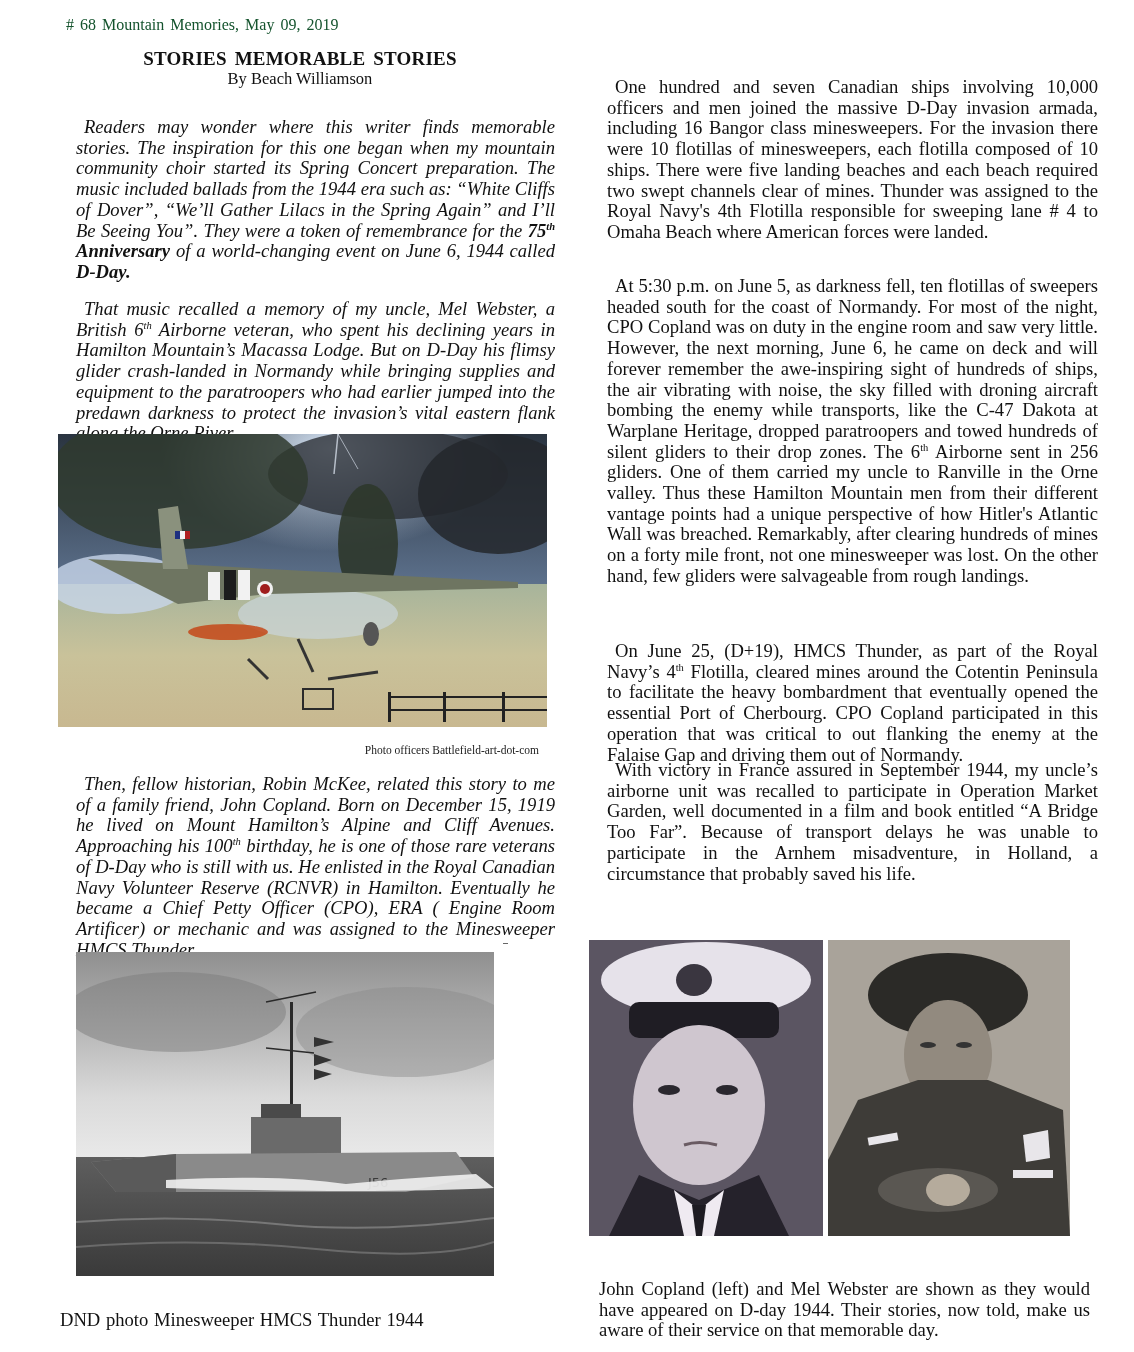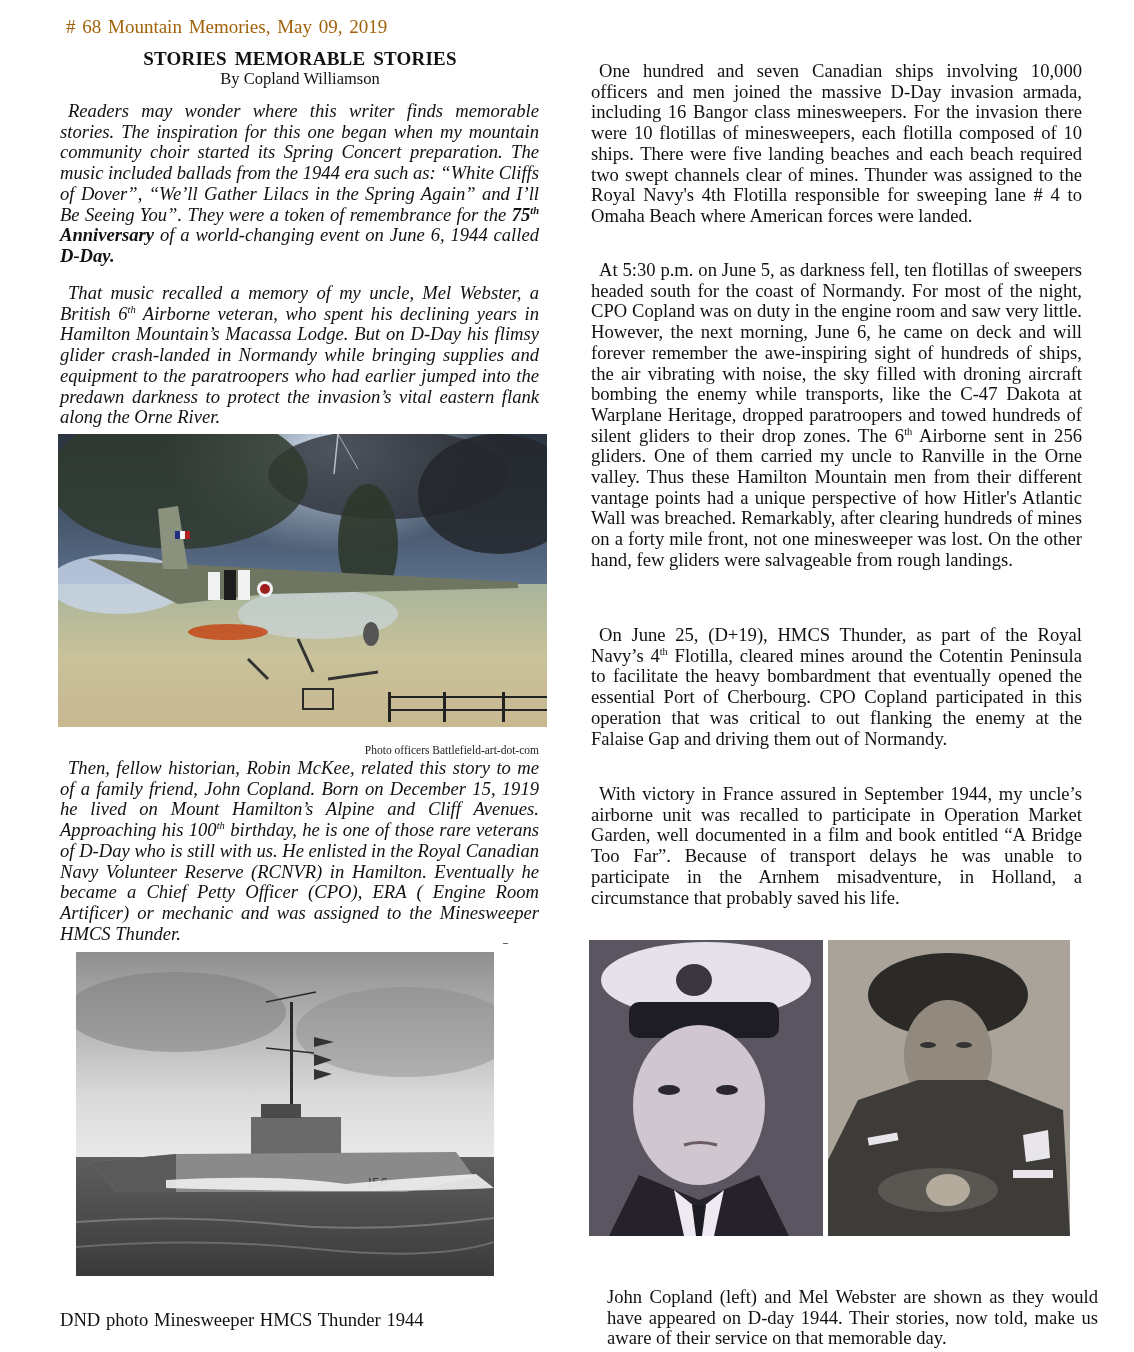--- a/index.html
+++ b/index.html
@@ -1,67 +1,67 @@
 <!DOCTYPE html>
 <html><head>
   <meta charset="utf-8">
   <style>
     html, body { margin: 0; padding: 0; background: #ffffff; }
     body {
       width: 1134px; height: 1352px; position: relative; overflow: hidden;
       font-family: "Liberation Serif", "DejaVu Serif", serif; color: #111;
     }
     .header-line {
-      position: absolute; left: 66px; top: 16px; font-size: 19px; color: #a16207;
+      position: absolute; left: 66px; top: 16px; font-size: 16px; color: #14532d;
       word-spacing: 2px;
     }
     .title {
       position: absolute; left: 60px; width: 480px; top: 48px; text-align: center;
       font-weight: bold; font-size: 19px; letter-spacing: 0.2px; word-spacing: 3px;
     }
     .byline {
       position: absolute; left: 60px; width: 480px; top: 69px; text-align: center;
       font-size: 16.5px;
     }
     .para {
       position: absolute; font-size: 18.6px; line-height: 20.7px;
-      text-align: justify; text-indent: 8px; margin: 0;
+      text-align: justify; text-indent: 8px; margin: 16px;
     }
     .left-col { left: 60px; width: 479px; font-style: italic; }
     .right-col { left: 591px; width: 491px; }
     sup { font-size: 10.5px; line-height: 0; vertical-align: super; }
     b { font-weight: bold; }
 
     .photo {
       position: absolute; overflow: hidden;
     }
     .photo svg { display: block; width: 100%; height: 100%; }
     .credit {
       position: absolute; left: 300px; width: 239px; top: 744px; text-align: right;
       font-size: 11.5px; color: #222;
     }
     .ship-caption {
       position: absolute; left: 60px; width: 444px; top: 1309px; text-align: left;
       font-size: 18.6px; word-spacing: 1px;
     }
     .portrait-caption {
       position: absolute; left: 591px; width: 491px; top: 1271px;
-      font-size: 18.6px; line-height: 20.7px; text-align: justify; margin: 16px;
+      font-size: 18.6px; line-height: 20.7px; text-align: justify; margin: 8px;
     }
     .tick { position:absolute; left:503px; top:943px; width:5px; height:1px; background:#666; }
   </style>
 </head>
 <body>
 
 <div>
 
   <div class="header-line"># 68  Mountain  Memories,  May 09, 2019</div>
 
   <div class="title">STORIES  MEMORABLE STORIES</div>
-  <div class="byline">By Copland Williamson</div>
+  <div class="byline">By Beach Williamson</div>
 
   <p class="para left-col" style="top:101px;"><span>Readers may wonder where this writer finds memorable stories. The inspiration for this one began when my mountain community choir started its Spring Concert preparation. The music  included ballads from the 1944 era such as: “White Cliffs of Dover”, “We’ll Gather Lilacs in the Spring Again” and I’ll Be Seeing You”. They  were a token of  remembrance for the </span><b><span>75</span><sup>th</sup><span> Anniversary</span></b><span> of a world-changing event on June 6, 1944 called </span><b>D-Day.</b></p>
 
   <p class="para left-col" style="top:283px;"><span>That music recalled a memory of my uncle, Mel Webster, a British  6</span><sup>th</sup><span> Airborne veteran, who spent his declining years in Hamilton Mountain’s Macassa Lodge. But on D-Day his flimsy glider crash-landed in Normandy while bringing supplies and equipment to the paratroopers who had  earlier  jumped into the predawn darkness to  protect the invasion’s vital eastern flank along the Orne River.</span></p>
 
   <div class="photo" style="left:58px; top:434px; width:489px; height:293px;">
     <svg viewBox="0 0 489 293" preserveAspectRatio="none">
       <defs>
         <linearGradient id="sky" x1="0" y1="0" x2="0" y2="1">
           <stop offset="0" stop-color="#2a3440"></stop>
@@ -159,21 +159,21 @@
     </svg>
   </div>
   <div class="ship-caption">DND photo   Minesweeper HMCS Thunder 1944</div>
 
   <p class="para right-col" style="top:61px;">One hundred and seven Canadian ships involving 10,000 officers and men joined the massive D-Day invasion armada, including 16 Bangor class minesweepers.  For the invasion there were 10 flotillas of minesweepers, each flotilla composed of 10 ships. There were five landing beaches and each beach required two swept channels clear of mines. Thunder was assigned to the Royal Navy's 4th Flotilla responsible for sweeping lane # 4 to Omaha Beach where American forces were landed.</p>
 
   <p class="para right-col" style="top:260px;"><span>At  5:30 p.m. on June 5, as darkness fell,  ten flotillas of sweepers headed south for the coast of Normandy. For most of the night, CPO Copland was on duty in the engine room and saw very little. However, the next morning, June 6, he came on deck  and will forever remember the awe-inspiring sight of hundreds of ships, the air vibrating with noise, the sky filled with droning aircraft bombing the enemy while transports, like the C-47 Dakota at Warplane  Heritage, dropped paratroopers and towed hundreds of silent gliders to their drop zones. The 6</span><sup>th</sup><span> Airborne sent in 256 gliders. One of them  carried my uncle to Ranville in the Orne valley. Thus these Hamilton Mountain men from their different vantage points  had a unique perspective of how Hitler's Atlantic Wall was breached. Remarkably, after clearing hundreds of mines on a forty mile front, not one minesweeper was lost. On the other hand, few gliders were salvageable from rough landings.</span></p>
 
   <p class="para right-col" style="top:625px;"><span>On June 25, (D+19), HMCS Thunder, as part of the Royal Navy’s 4</span><sup>th</sup><span> Flotilla, cleared mines around the Cotentin Peninsula to facilitate  the heavy bombardment that eventually opened the essential Port of Cherbourg. CPO Copland  participated in this operation that was critical to out flanking the enemy at the Falaise Gap and driving them out of Normandy.</span></p>
 
-  <p class="para right-col" style="top:784px;">With victory in France assured in September 1944, my uncle’s airborne unit was recalled to participate in Operation Market Garden, well documented in a film and book entitled “A Bridge Too Far”. Because of transport delays he was unable to participate in the Arnhem misadventure, in Holland, a circumstance that probably saved his life.</p>
+  <p class="para right-col" style="top:744px;">With victory in France assured in September 1944, my uncle’s airborne unit was recalled to participate in Operation Market Garden, well documented in a film and book entitled “A Bridge Too Far”. Because of transport delays he was unable to participate in the Arnhem misadventure, in Holland, a circumstance that probably saved his life.</p>
 
   <div class="photo" style="left:589px; top:940px; width:234px; height:296px;">
     <svg viewBox="0 0 234 296" preserveAspectRatio="none">
       <rect width="234" height="296" fill="#5b5562"></rect>
       <ellipse cx="117" cy="40" rx="105" ry="38" fill="#e6e2ea"></ellipse>
       <rect x="40" y="62" width="150" height="36" rx="10" fill="#1f1d24"></rect>
       <ellipse cx="105" cy="40" rx="18" ry="16" fill="#3a3640"></ellipse>
       <ellipse cx="110" cy="165" rx="66" ry="80" fill="#cfc6cf"></ellipse>
       <ellipse cx="80" cy="150" rx="11" ry="5" fill="#2a272e"></ellipse>
       <ellipse cx="138" cy="150" rx="11" ry="5" fill="#2a272e"></ellipse>

